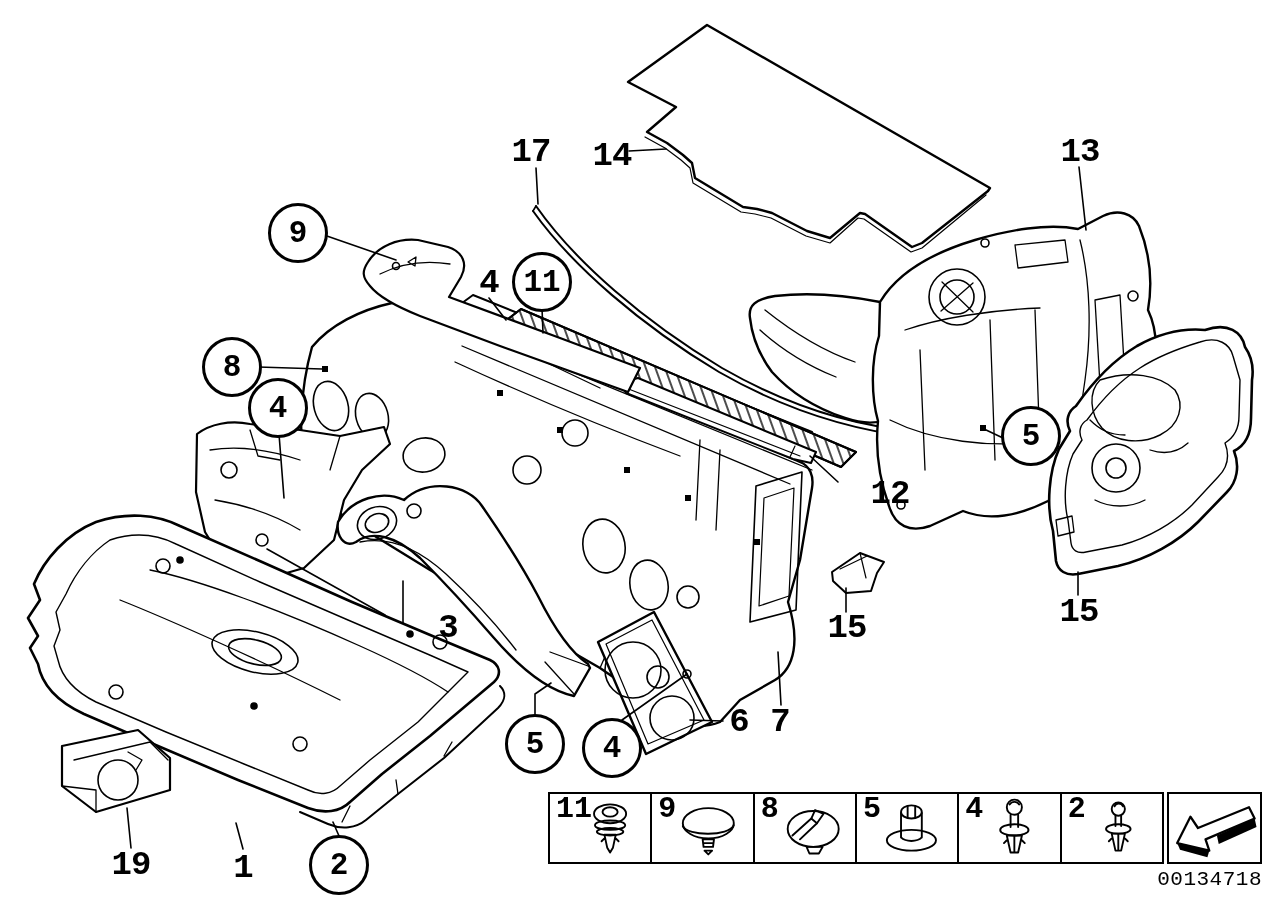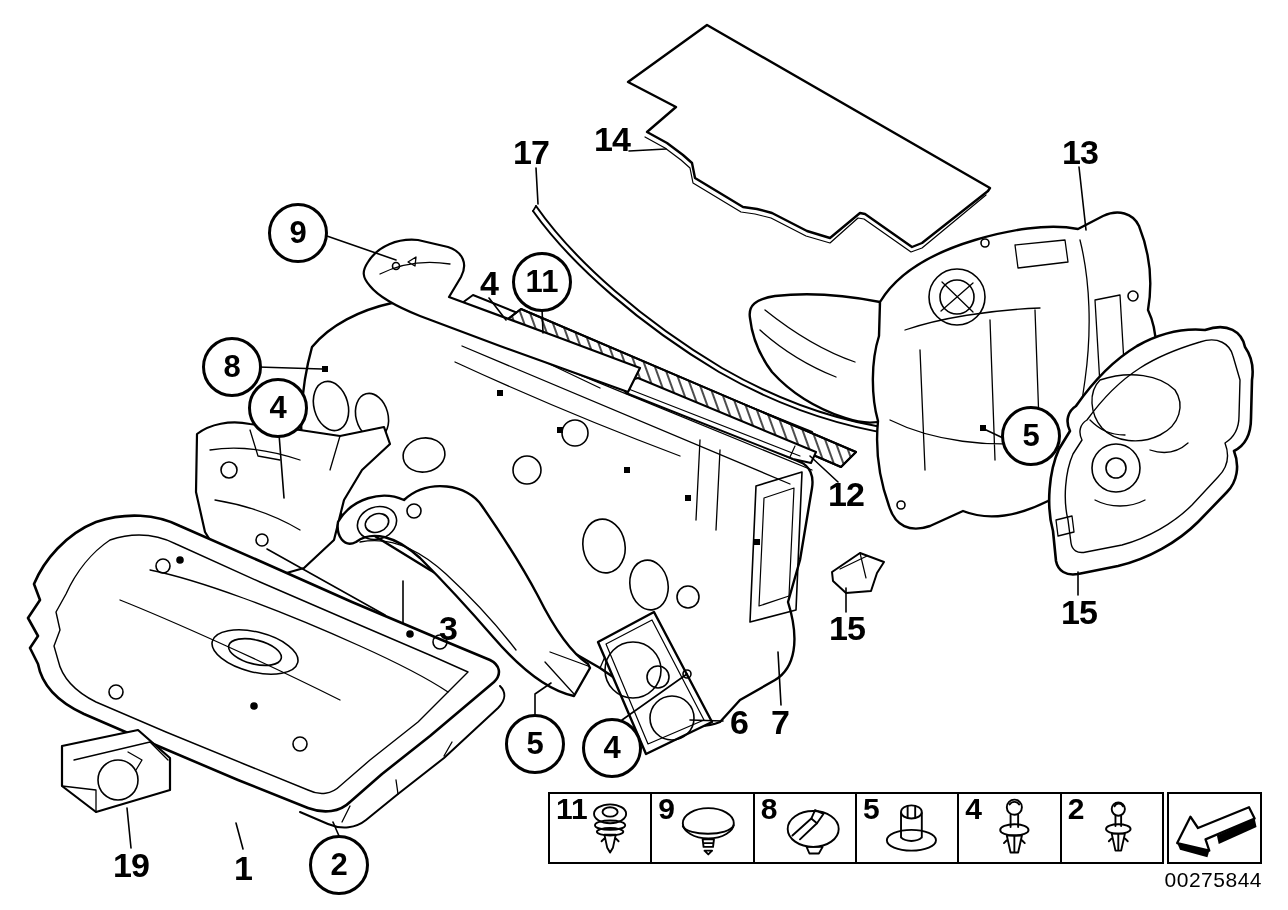--- a/index.html
+++ b/index.html
@@ -1,17 +1,17 @@
 <!DOCTYPE html>
 <html><head>
 <meta charset="utf-8">
 <style>
   html,body{margin:0;padding:0;background:#fff;}
   .stage{position:relative;width:1288px;height:910px;background:#fff;
-         font-family:Liberation Sans, sans-serif;overflow:hidden;}
+         font-family:Liberation Mono, monospace;overflow:hidden;}
   svg.art{position:absolute;left:0;top:0;}
   .co{position:absolute;transform:translate(-50%,-50%);font-weight:bold;color:#000;
       display:flex;align-items:center;justify-content:center;white-space:nowrap;}
   .co.plain{font-size:34px;letter-spacing:-1px;}
   .co.circ{width:54px;height:54px;border:3.4px solid #000;border-radius:50%;
            background:#fff;font-size:31px;}
   .legend{position:absolute;left:548px;top:792px;width:616px;height:72px;
           border:2px solid #000;display:flex;background:#fff;box-sizing:border-box;}
   .cell{position:relative;flex:1;border-right:2px solid #000;box-sizing:border-box;}
   .cell:last-child{border-right:none;}
@@ -187,28 +187,28 @@
     <path d="M622,720 L687,674"></path>
     <path d="M723,721 L690,720"></path>
     <path d="M781,705 L778,652"></path>
     <path d="M131,848 L127,808"></path>
     <path d="M243,849 L236,823"></path>
     <path d="M339,836 L333,822"></path>
   </g>
 </svg>
 
 <div class="co plain" style="left:531px;top:152px">17</div>
-<div class="co plain" style="left:612px;top:139px">14</div>
+<div class="co plain" style="left:612px;top:156px">14</div>
 <div class="co plain" style="left:1080px;top:152px">13</div>
 <div class="co circ" style="left:298px;top:233px">9</div>
 <div class="co plain" style="left:489px;top:283px">4</div>
 <div class="co circ" style="left:542px;top:282px">11</div>
 <div class="co circ" style="left:232px;top:367px">8</div>
 <div class="co circ" style="left:278px;top:408px">4</div>
-<div class="co plain" style="left:846px;top:494px">12</div>
+<div class="co plain" style="left:890px;top:494px">12</div>
 <div class="co circ" style="left:1031px;top:436px">5</div>
 <div class="co plain" style="left:448px;top:628px">3</div>
 <div class="co plain" style="left:847px;top:628px">15</div>
 <div class="co plain" style="left:1079px;top:612px">15</div>
 <div class="co circ" style="left:535px;top:744px">5</div>
 <div class="co circ" style="left:612px;top:748px">4</div>
 <div class="co plain" style="left:739px;top:722px">6</div>
 <div class="co plain" style="left:780px;top:722px">7</div>
 <div class="co plain" style="left:131px;top:865px">19</div>
 <div class="co plain" style="left:243px;top:868px">1</div>
@@ -274,15 +274,15 @@
 </div>
 
 <div class="arrowbox">
   <svg viewBox="0 0 95 72" fill="none" stroke="#000" stroke-width="2.4" stroke-linejoin="round">
     <path fill="#fff" d="M8,52 L22,24 L30,36 L84,14 L90,26 L38,48 L42,60 Z"></path>
     <path fill="#000" stroke="none" d="M50,44 L90,26 L92,35 L52,53 Z"></path>
     <path fill="#000" stroke="none" d="M8,52 L42,60 L40,67 L11,59 Z"></path>
   </svg>
 </div>
 
-<div class="docnum">00275844</div>
+<div class="docnum">00134718</div>
 
 </div>
 
 </body></html>

